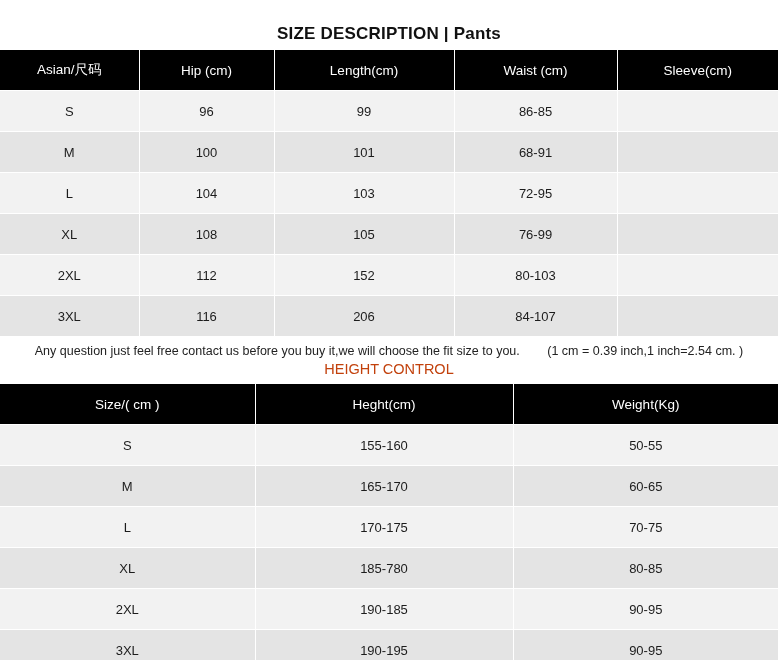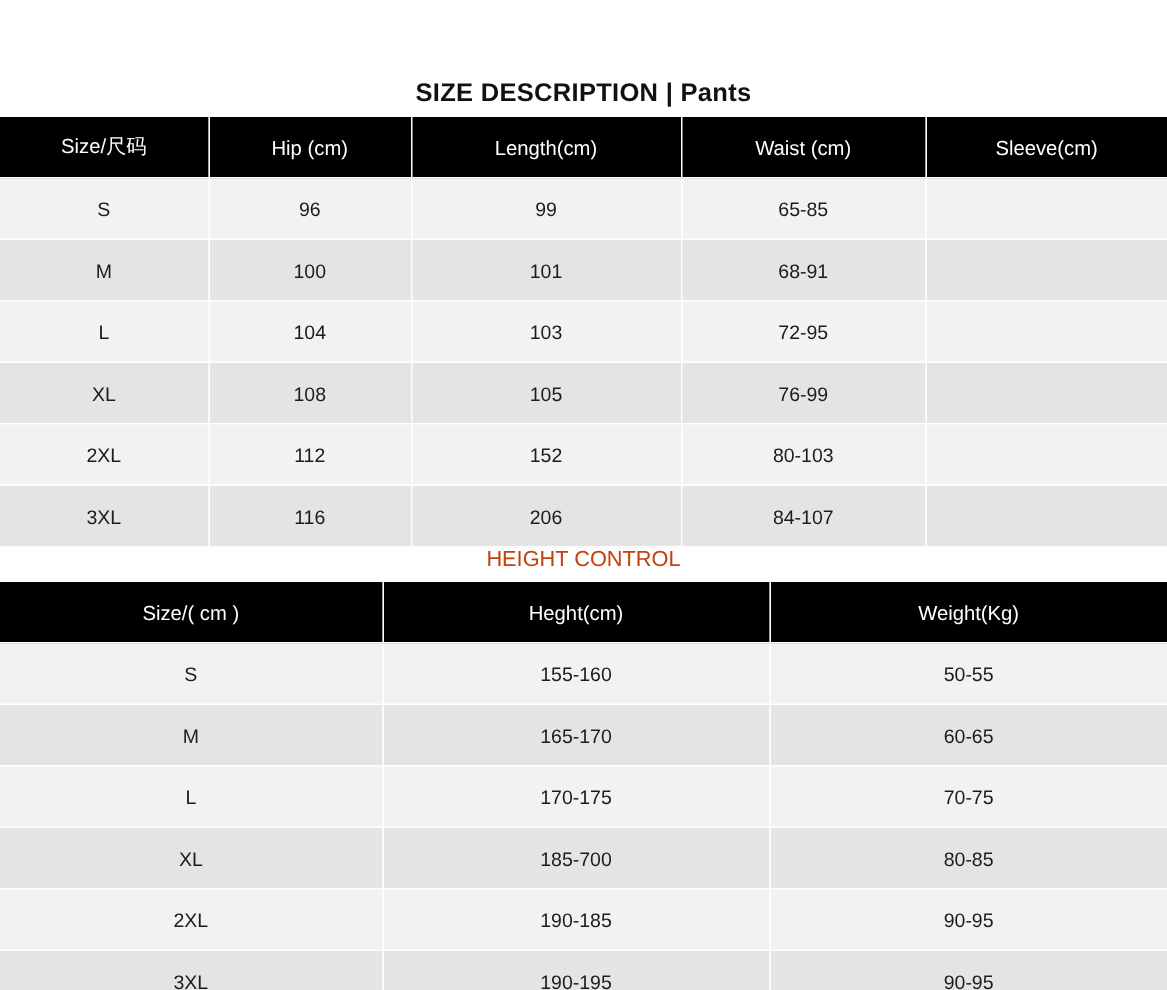--- a/index.html
+++ b/index.html
@@ -21,21 +21,20 @@
     background: #ffffff;
   }
   .title {
     text-align: center;
     font-size: 17px;
     font-weight: bold;
     color: #111111;
     padding-top: 24px;
     padding-bottom: 6px;
     letter-spacing: 0.2px;
-    margin-top: 28px;
   }
   .subtitle {
     text-align: center;
     font-size: 13px;
     color: #222222;
     padding-bottom: 7px;
   }
   table {
     border-collapse: collapse;
     width: 778px;
@@ -103,33 +102,33 @@
   <table class="size-table">
     <colgroup>
       <col class="c0">
         <col class="c1">
         <col class="c2">
         <col class="c3">
         <col class="c4">
     </colgroup>
     <thead>
       <tr>
-        <th>Size/尺码</th>
+        <th>Asian/尺码</th>
         <th>Hip (cm)</th>
         <th>Length(cm)</th>
         <th>Waist (cm)</th>
         <th>Sleeve(cm)</th>
       </tr>
     </thead>
     <tbody>
       <tr class="light">
         <td>S</td>
         <td>96</td>
         <td>99</td>
-        <td>65-85</td>
+        <td>86-85</td>
         <td></td>
       </tr>
       <tr class="dark">
         <td>M</td>
         <td>100</td>
         <td>101</td>
         <td>68-91</td>
         <td></td>
       </tr>
       <tr class="light">
@@ -156,20 +155,24 @@
       <tr class="dark">
         <td>3XL</td>
         <td>116</td>
         <td>206</td>
         <td>84-107</td>
         <td></td>
       </tr>
     </tbody>
   </table>
 
+  <div class="note">
+    <span class="note-main">Any question just feel free contact us before you buy it,we will choose the fit size to you.</span>
+    <span class="note-conv">(1 cm = 0.39 inch,1 inch=2.54 cm. )</span>
+  </div>
 
   <div class="section-title">HEIGHT CONTROL</div>
 
   <table class="height-table">
     <colgroup>
       <col class="h0">
         <col class="h1">
         <col class="h2">
     </colgroup>
     <thead>
@@ -190,21 +193,21 @@
         <td>165-170</td>
         <td>60-65</td>
       </tr>
       <tr class="light">
         <td>L</td>
         <td>170-175</td>
         <td>70-75</td>
       </tr>
       <tr class="dark">
         <td>XL</td>
-        <td>185-700</td>
+        <td>185-780</td>
         <td>80-85</td>
       </tr>
       <tr class="light">
         <td>2XL</td>
         <td>190-185</td>
         <td>90-95</td>
       </tr>
       <tr class="dark">
         <td>3XL</td>
         <td>190-195</td>

